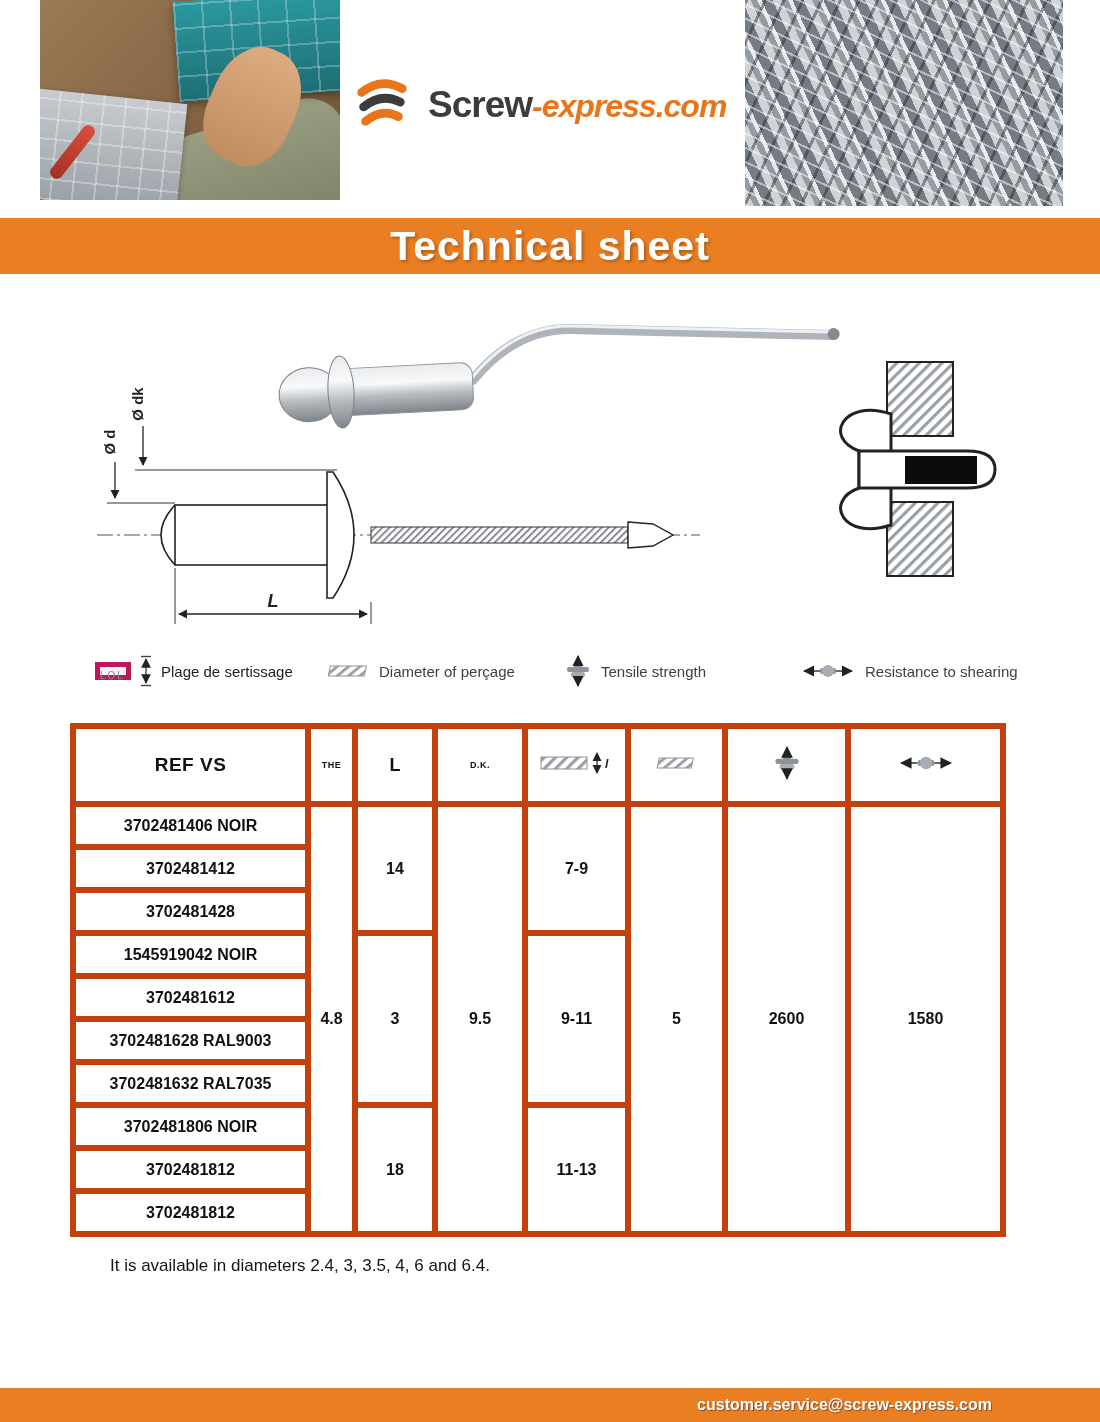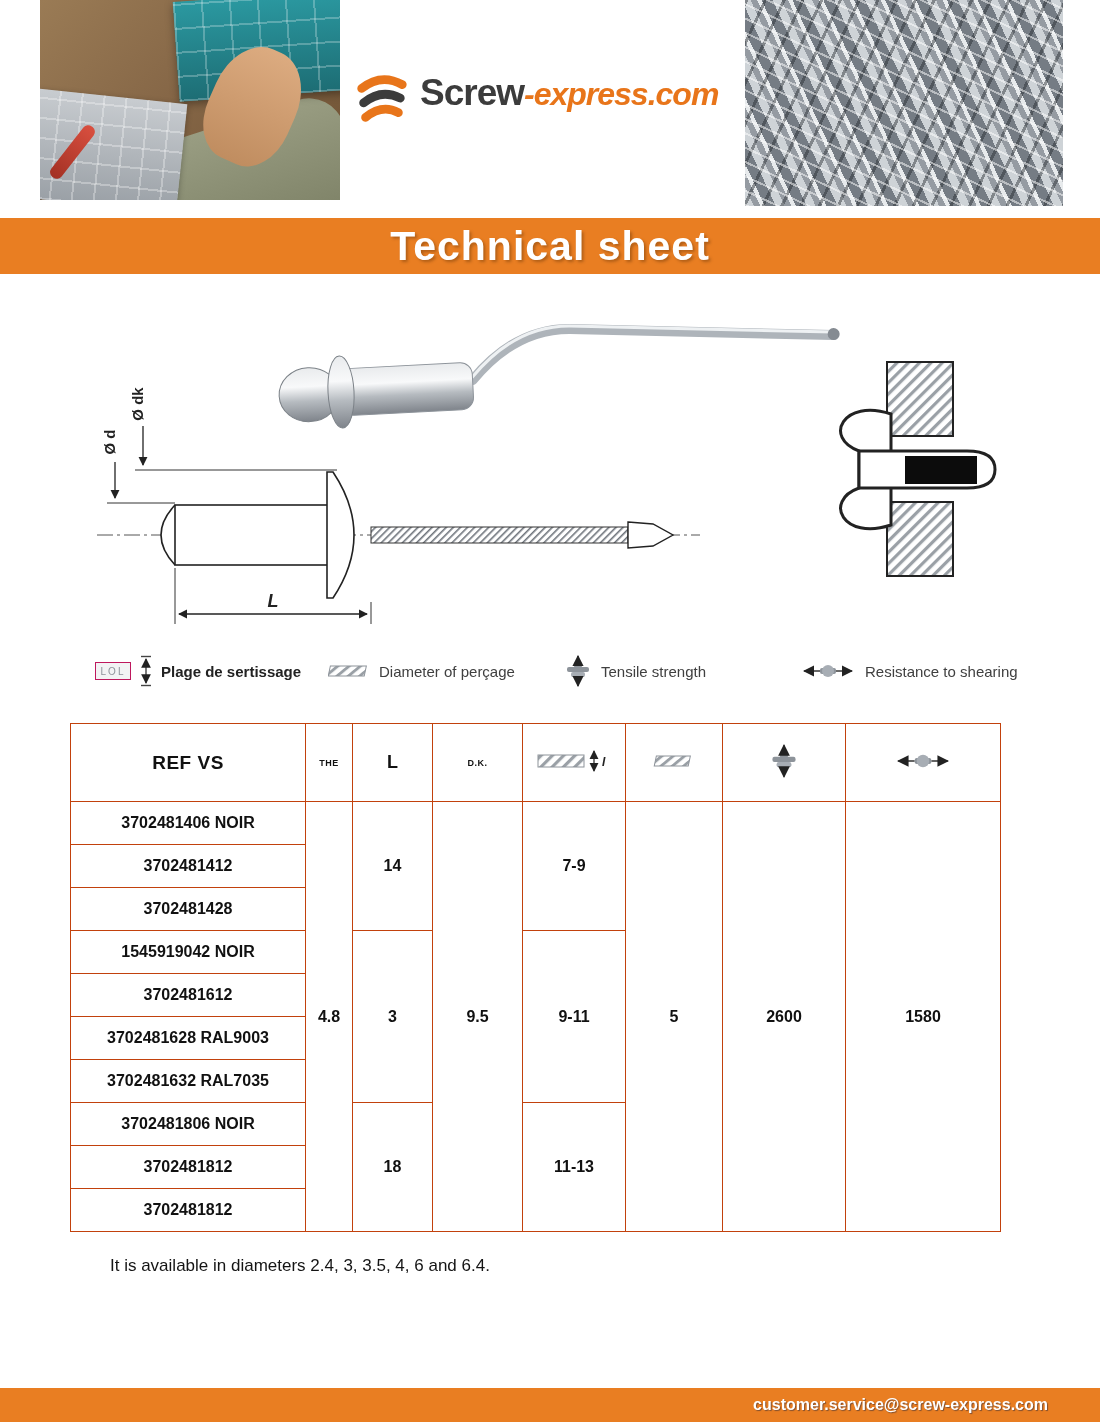--- a/index.html
+++ b/index.html
@@ -34,50 +34,50 @@
     background:linear-gradient(#dcab80,#c08d60)}
   .decor-tool{left:26px;top:120px;width:13px;height:64px;transform:rotate(38deg);border-radius:6px;
     background:linear-gradient(#d94f3f,#a33124)}
   .photo-right{left:745px;top:0;width:318px;height:206px;
     background:
       repeating-linear-gradient(25deg, rgba(255,255,255,.5) 0 2px, transparent 2px 13px),
       repeating-linear-gradient(115deg, rgba(35,40,45,.45) 0 3px, transparent 3px 17px),
       repeating-linear-gradient(65deg, #ced3d7 0 8px, #959ba2 8px 14px, #e7eaec 14px 18px, #757c84 18px 28px)}
 
   
-  .logo{position:absolute;left:352px;top:72px;width:400px;height:66px;display:flex;gap:10px}
+  .logo{position:absolute;left:352px;top:72px;width:400px;height:66px;display:flex;align-items:center;gap:18px}
   .logo-text{white-space:nowrap;font-weight:bold}
   .logo-dark{color:#3c3c3c;font-size:37px;letter-spacing:-1px}
   .logo-orange{color:#e8751a;font-size:32px;font-style:italic;letter-spacing:-1px}
 
   
   .banner{position:absolute;left:0;top:218px;width:1100px;height:56px;background:#e97e22;
     color:#fff;font-size:41px;font-weight:bold;text-align:center;line-height:56px;letter-spacing:1px;
     text-shadow:2px 2px 3px rgba(70,35,0,.35)}
   .bottom-bar{position:absolute;left:0;top:1388px;width:1100px;height:34px;background:#e97e22;
     text-align:right;line-height:34px}
-  .email{display:inline-block;margin-right:52px;color:#fff;font-weight:bold;font-size:16px;
+  .email{display:inline-block;margin-right:108px;color:#fff;font-weight:bold;font-size:16px;
     text-shadow:1px 1px 1px rgba(40,40,60,.55)}
 
   
   .rivet-photo{position:absolute;left:250px;top:292px}
   .rivet-drawing{position:absolute;left:75px;top:360px}
   .clinch-drawing{position:absolute;left:815px;top:352px}
 
   
   .legend-item{position:absolute;top:652px;height:38px;display:flex;align-items:center;gap:9px}
   .li-1{left:95px}.li-2{left:328px}.li-3{left:564px}.li-4{left:800px}
   .legend-label{font-size:15px;color:#404040;white-space:nowrap}
-  .legend-label.strong{color:#222;font-weight:bold}
-  .lol-box{display:inline-block;width:36px;height:18px;border:1px solid #be185d;background:#f2f3f4;
-    color:#8d939a;font-size:10px;letter-spacing:2px;text-align:center;line-height:17px}
+  .legend-label.strong{color:#222;font-weight:normal}
+  .lol-box{display:inline-block;width:36px;height:18px;border:5px solid #be185d;background:#f2f3f4;
+    color:#8d939a;font-size:10px;letter-spacing:2px;text-align:left;line-height:17px}
 
   
   .spec-table{position:absolute;left:70px;top:723px;width:930px;border-collapse:collapse;table-layout:fixed}
-  .spec-table th,.spec-table td{border:1px solid #c2410c;text-align:center;vertical-align:middle;
+  .spec-table th,.spec-table td{border:6px solid #c2410c;text-align:center;vertical-align:middle;
     color:#111;font-weight:bold;overflow:hidden}
   .spec-table thead th{height:78px;background:#fff}
   .spec-table tbody td{height:43px;font-size:16px}
   .th-ref{font-size:19px;letter-spacing:.5px}
   .th-tiny{font-size:9px;letter-spacing:.5px}
   .th-l{font-size:18px}
   td.ref-cell{font-size:15px}
 
   
   .availability{position:absolute;left:110px;top:1256px;font-size:17px;color:#141414}

